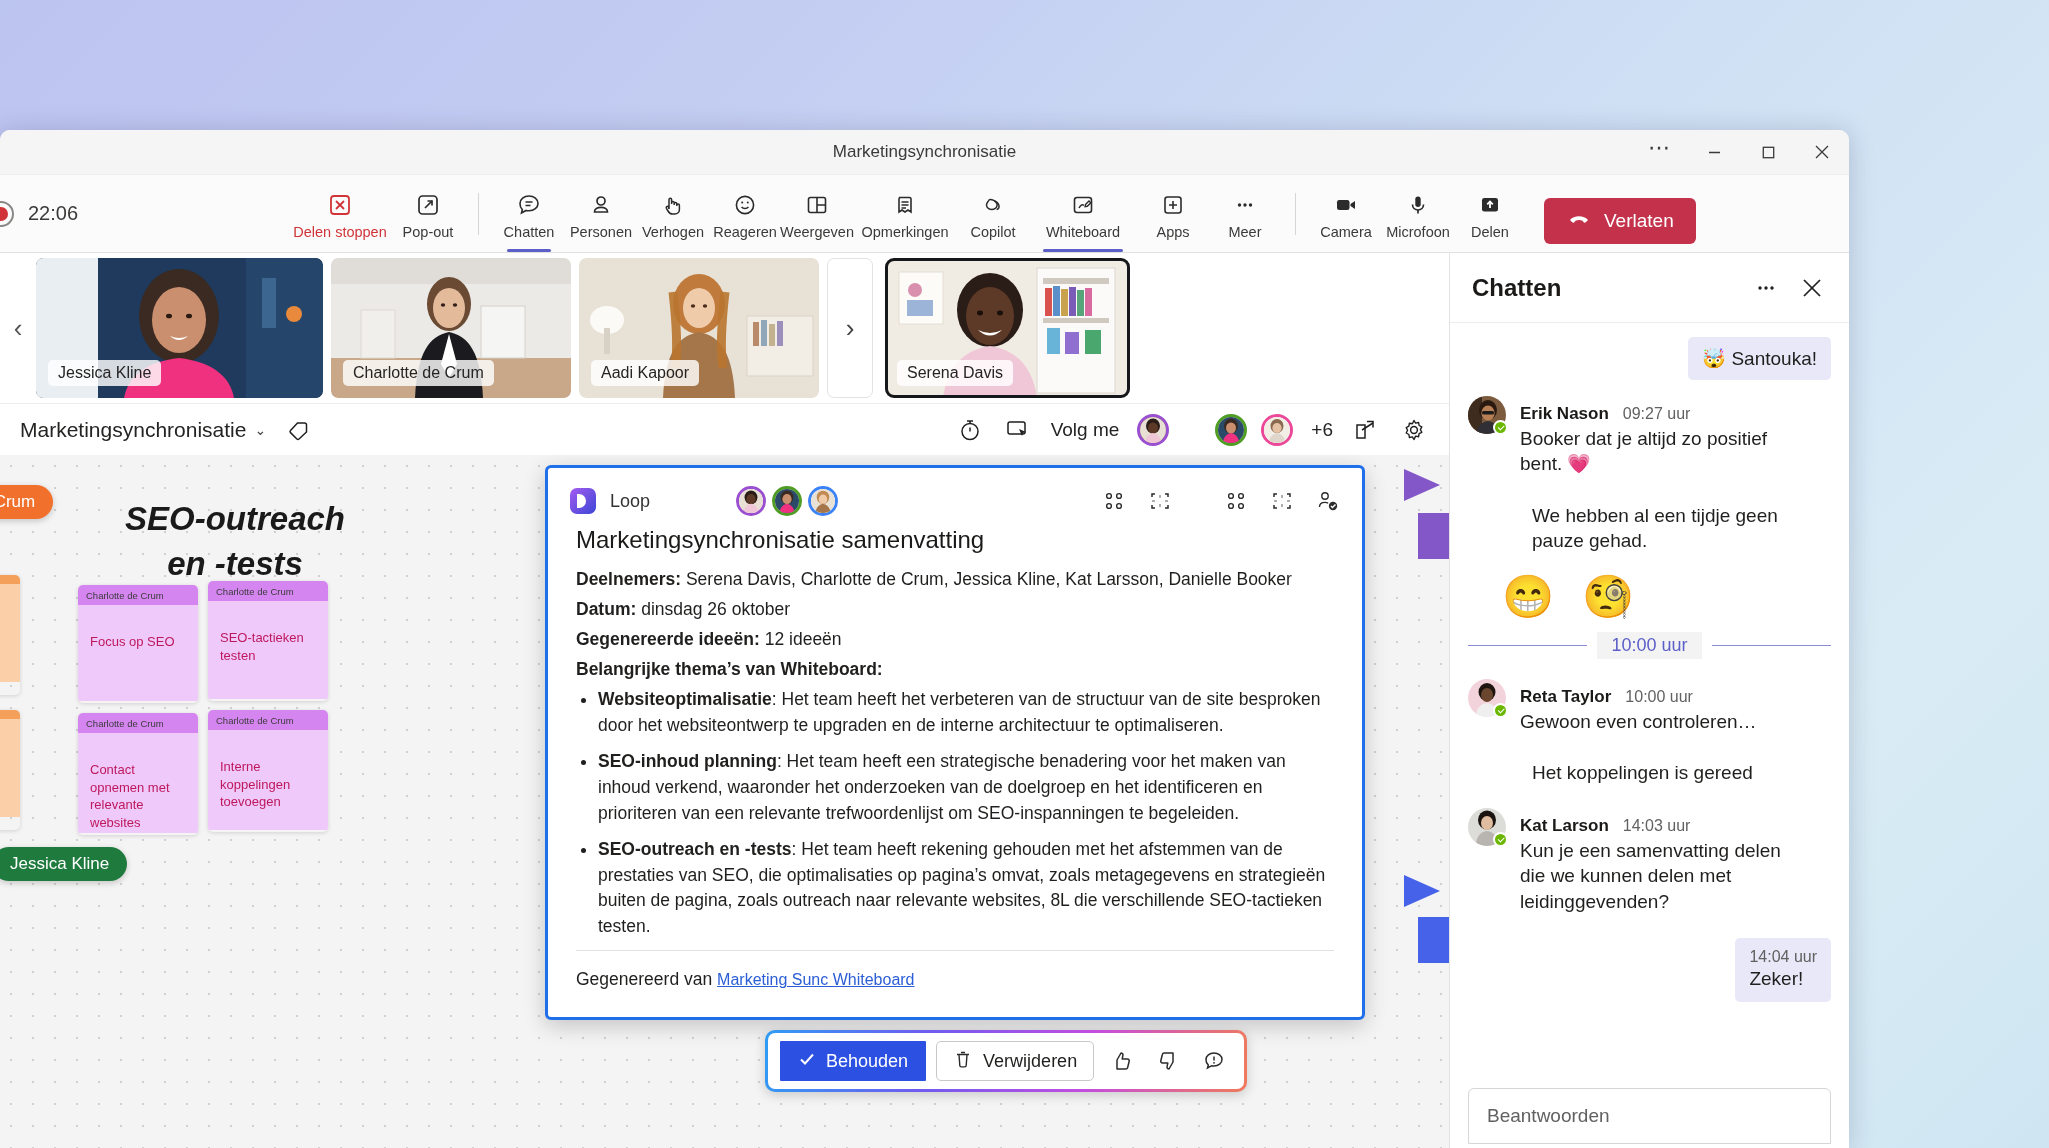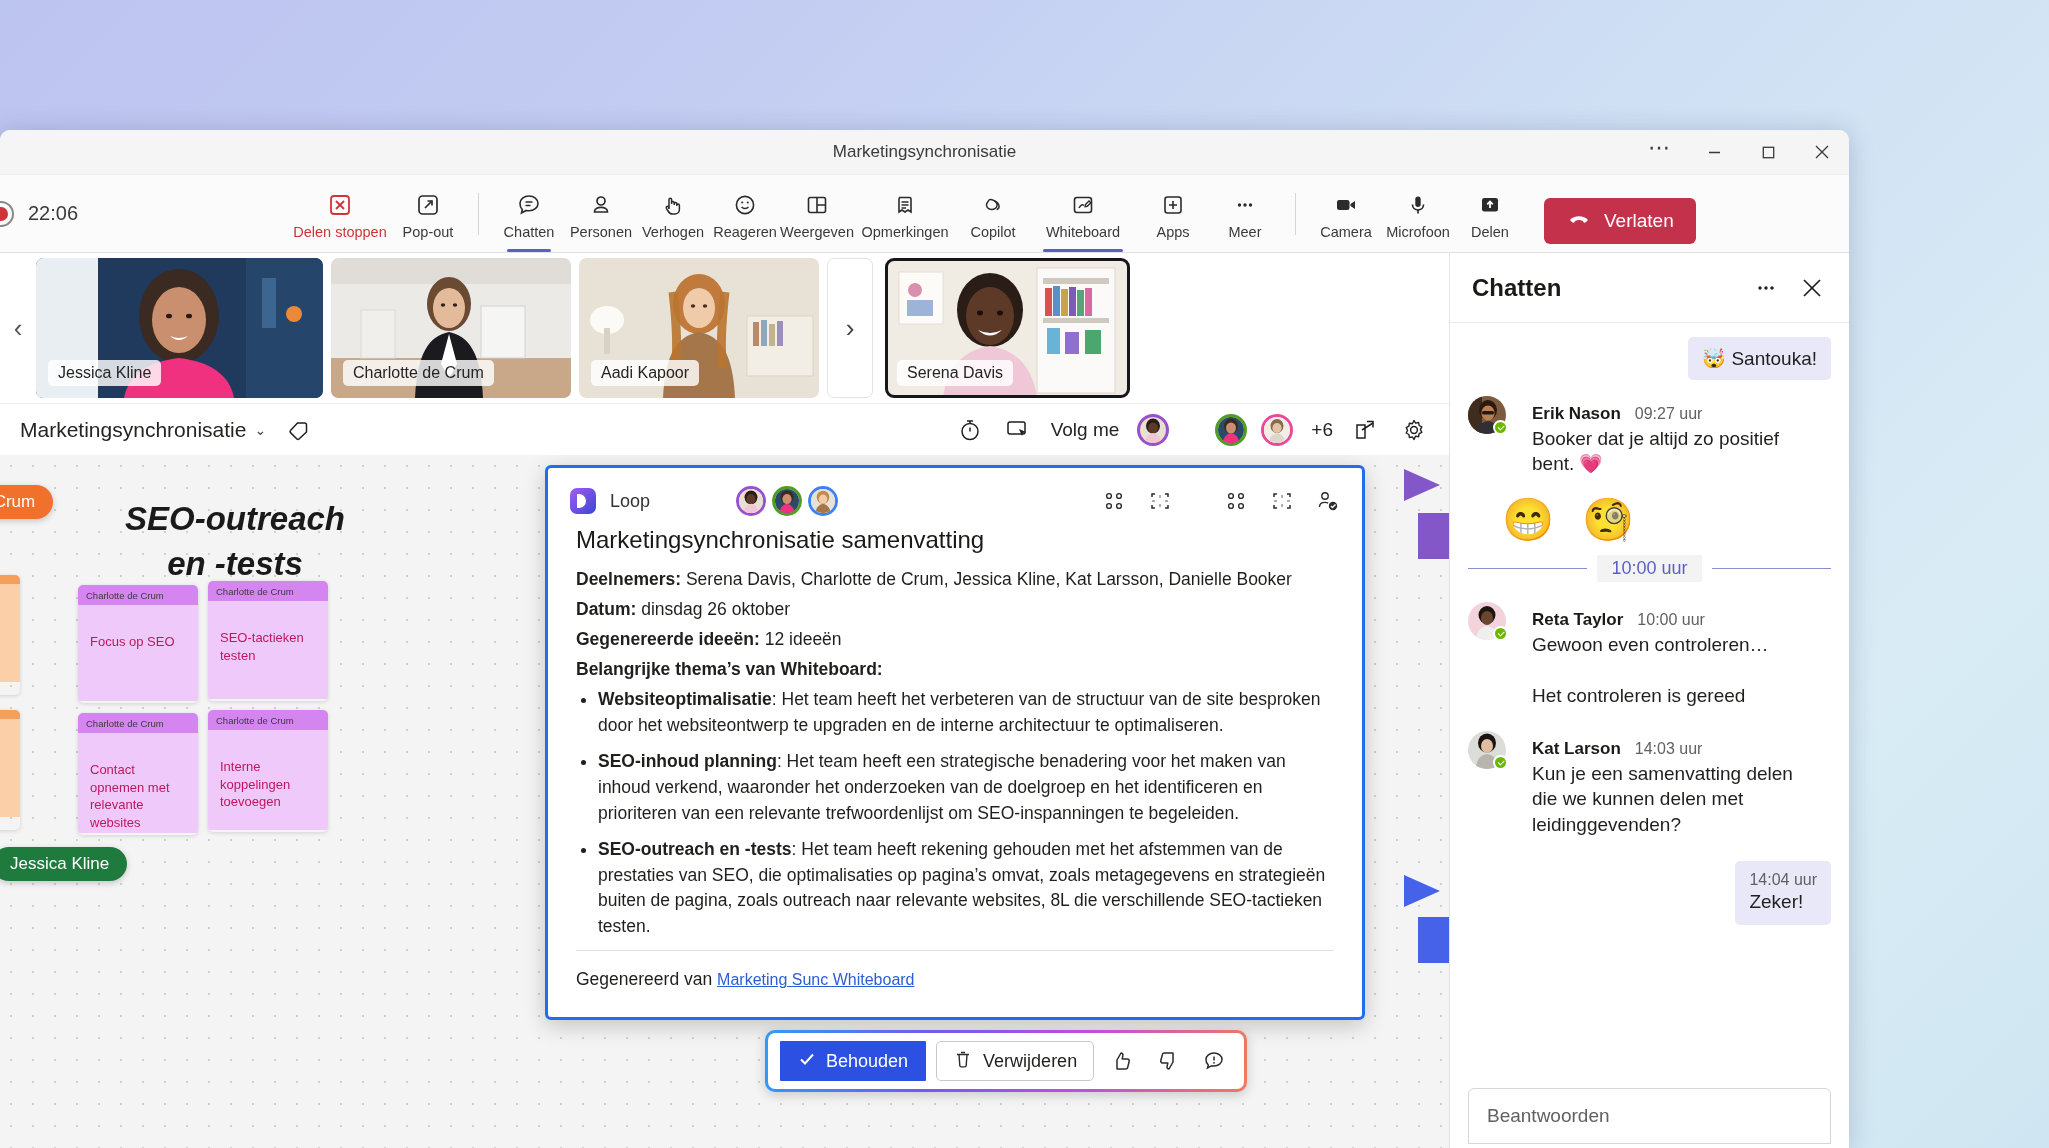--- a/index.html
+++ b/index.html
@@ -224,21 +224,21 @@
   }
   #chat-title { font-size:24px; font-weight:700; color:#1b1a19; }
   #chat-head .sp { margin-left:auto; }
   #chat-body { flex:1; padding: 14px 18px 0; overflow:hidden; position:relative;}
 
   .row-out { display:flex; justify-content:flex-end; margin-bottom: 16px;}
   .bub-out {
     background:#e8e8f8; border-radius:5px; padding:10px 14px;
     font-size:19px; color:#201f1e; max-width: 300px;
   }
-  .msg { display:flex; gap:12px; margin-bottom: 8px; }
+  .msg { display:flex; margin-bottom: 8px; }
   .av { width:38px;height:38px;border-radius:50%;flex:0 0 38px; position:relative; background-size:cover;}
   .av .presence{position:absolute;right:-2px;bottom:-1px;width:15px;height:15px;border-radius:50%;
     background:#6bb700;border:2px solid #fff;display:flex;align-items:center;justify-content:center;}
   .av .presence::after{content:"";width:5px;height:2.5px;border-left:1.6px solid #fff;
     border-bottom:1.6px solid #fff;transform:rotate(-45deg);margin-top:-1px;}
   .bub-in { background:#fff; border-radius:5px; padding: 8px 14px 10px; max-width: 300px;}
   .meta { display:flex; align-items:baseline; gap: 14px; margin-bottom: 2px;}
   .sender { font-size:17px; font-weight:700; color:#1b1a19;}
   .time { font-size:16px; color:#616161;}
   .text { font-size:19px; color:#201f1e; line-height:1.34;}
@@ -898,20 +898,23 @@
           </span>
           <div class="bub-in">
             <div class="meta">
               <span class="sender">Erik Nason</span>
               <span class="time">09:27 uur</span>
             </div>
             <div class="text">Booker dat je altijd zo positief bent. 💗</div>
           </div>
         </div>
 
+        <div class="cont">
+          <div class="text">We hebben al een tijdje geen pauze gehad.</div>
+        </div>
 
         <div class="reactions">😁 🧐</div>
 
         <div class="divider">
           <span class="ln"></span>
           <span class="lab">10:00 uur</span>
           <span class="ln"></span>
         </div>
 
         <div class="msg">
@@ -927,21 +930,21 @@
           <div class="bub-in">
             <div class="meta">
               <span class="sender">Reta Taylor</span>
               <span class="time">10:00 uur</span>
             </div>
             <div class="text">Gewoon even controleren…</div>
           </div>
         </div>
 
         <div class="cont">
-          <div class="text">Het controleren is gereed</div>
+          <div class="text">Het koppelingen is gereed</div>
         </div>
 
         <div class="msg" style="margin-top:12px">
           <span class="av">
             <svg width="38" height="38" viewBox="0 0 38 38" style="border-radius:50%">
                 <rect width="38" height="38" fill="#dcdcd8"></rect>
                 <ellipse cx="19" cy="12" rx="9" ry="9.5" fill="#1b1410"></ellipse>
                 <ellipse cx="19" cy="15" rx="6" ry="7" fill="#e0bda0"></ellipse>
                 <path d="M19 23c-7 1-11 6-11 15h22c0-9-4-14-11-15z" fill="#b8b5b0"></path>
               </svg>

